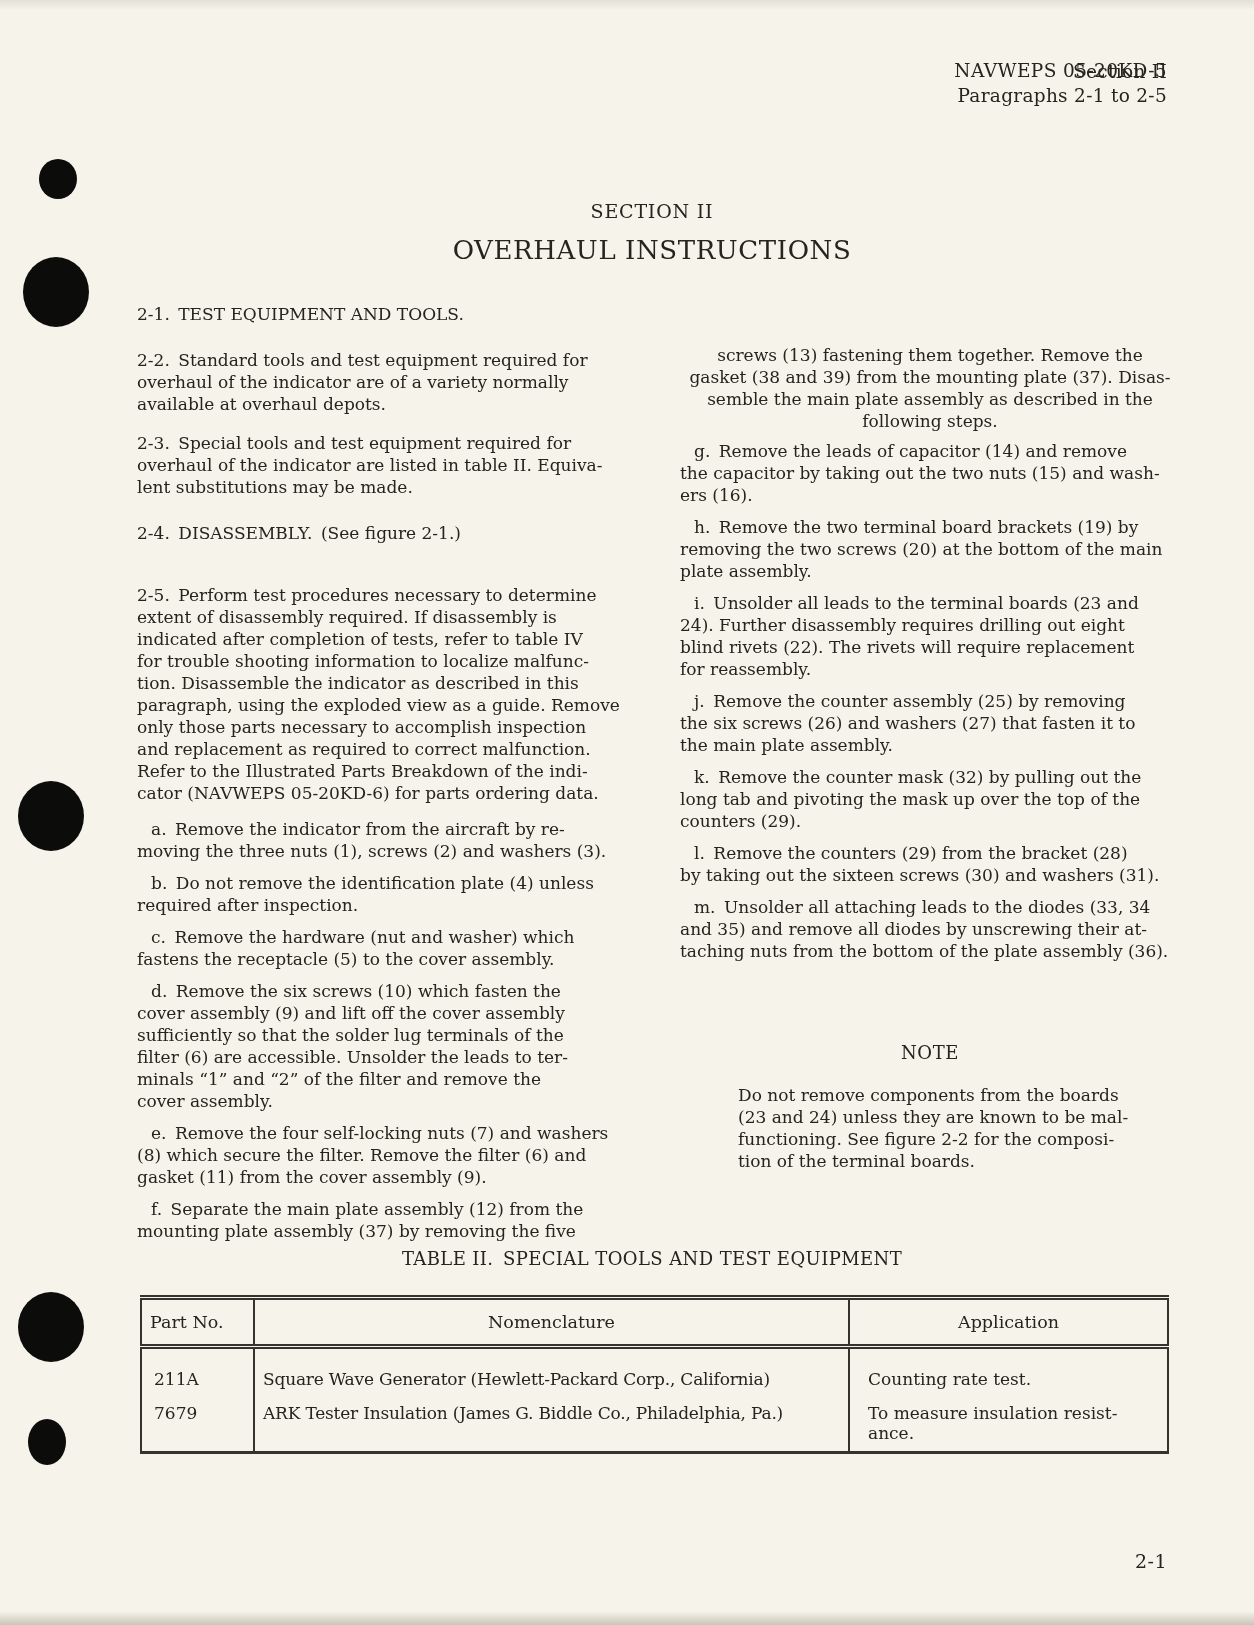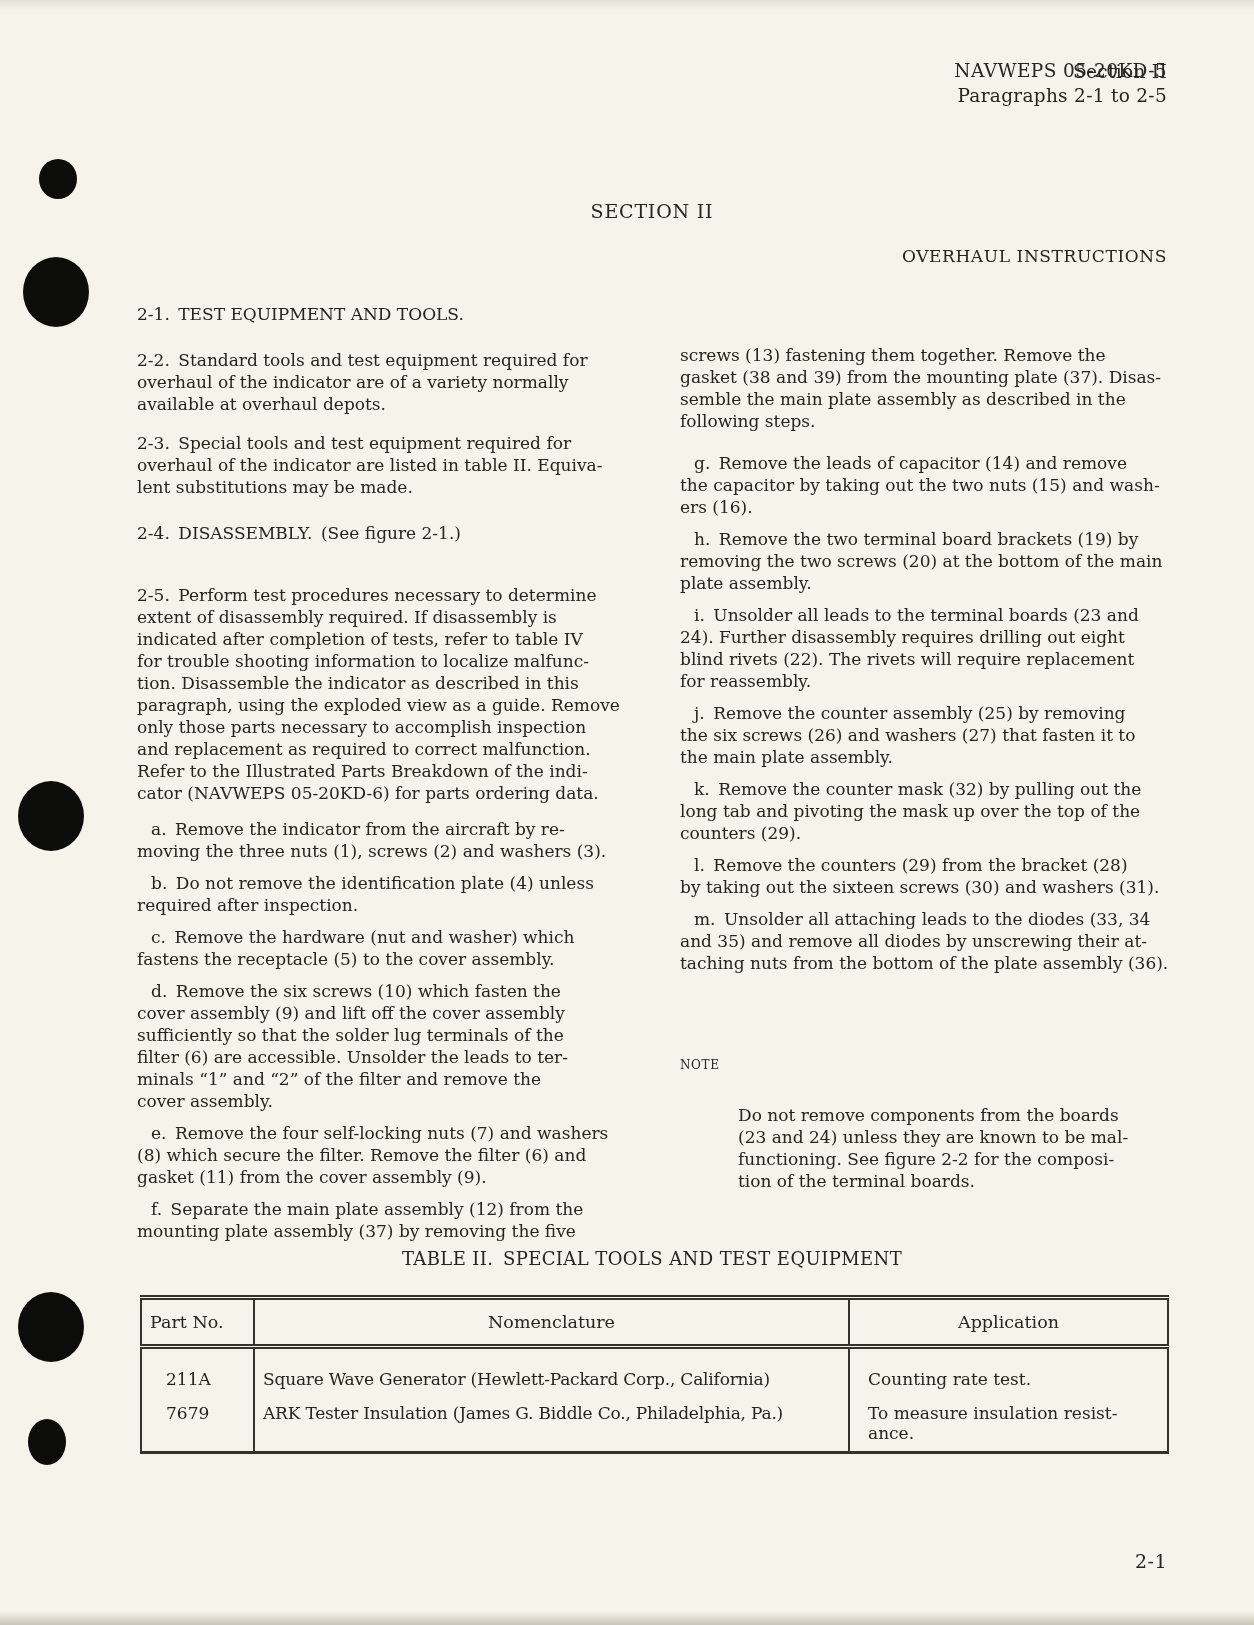--- a/index.html
+++ b/index.html
@@ -33,38 +33,38 @@
   }
   .header-right{
     position:absolute;right:87px;top:60px;
     text-align:right;font-size:18.5px;line-height:24px;letter-spacing:0.3px;
   }
   .section-heading{
     position:absolute;left:137px;top:200px;width:1030px;
     text-align:center;font-size:19px;letter-spacing:0.8px;
   }
   .section-subheading{
-    position:absolute;left:137px;top:246px;width:1030px;
-    text-align:right;font-size:17px;letter-spacing:0.6px;
+    position:absolute;left:137px;top:235px;width:1030px;
+    text-align:center;font-size:26px;letter-spacing:0.6px;
   }
 
   .col{position:absolute;font-size:17px;line-height:22px;}
   .col-left{left:137px;top:303px;width:500px;}
   .col-right{left:680px;top:344px;width:500px;}
   .para{margin:0;white-space:pre-line;}
   .m-h21{margin-bottom:24px;}
   .m-p22{margin-bottom:17px;}
   .m-p23{margin-bottom:24px;}
   .m-h24{margin-bottom:40px;}
   .m-p25{margin-bottom:14px;}
   .item{margin-bottom:10px;text-indent:14px;}
-  .m-cont{margin-bottom:20px;}
+  .m-cont{margin-bottom:8px;text-align:center;}
   .note-heading{
-    margin-top:80px;margin-bottom:28px;
-    font-size:12px;letter-spacing:0.6px;
+    margin-top:80px;margin-bottom:20px;
+    text-align:center;font-size:18px;letter-spacing:0.6px;
   }
   .note-body{
     margin:0 30px 0 58px;white-space:pre-line;
   }
 
   .table-title{
     position:absolute;left:137px;top:1248px;width:1030px;
     text-align:center;font-size:18px;letter-spacing:0.4px;
   }
   .tools-table{
@@ -83,21 +83,21 @@
     height:42px;vertical-align:middle;
   }
   .tools-table tbody td{border-bottom:none;border-top:none;}
   .tools-table tr:last-child td{border-bottom:3px solid #35332d;}
   .col-part{width:113px;}
   .col-nom{width:595px;}
   .col-app{width:319px;}
   .th-part{text-align:left;padding-left:8px;}
   .th-nom{text-align:center;}
   .th-app{text-align:center;}
-  .td-part{padding-left:24px;}
+  .td-part{padding-left:12px;}
   .td-nom{padding-left:8px;letter-spacing:-0.2px;}
   .td-app{padding-left:18px;}
   .row-1 td{padding-top:20px;padding-bottom:13px;}
   .row-2 td{padding-bottom:20px;}
   .row-3 td{padding-bottom:12px;}
   .row-4 td{padding-bottom:8px;}
 
   .page-number{
     position:absolute;right:87px;top:1550px;
     font-size:19px;letter-spacing:0.5px;

